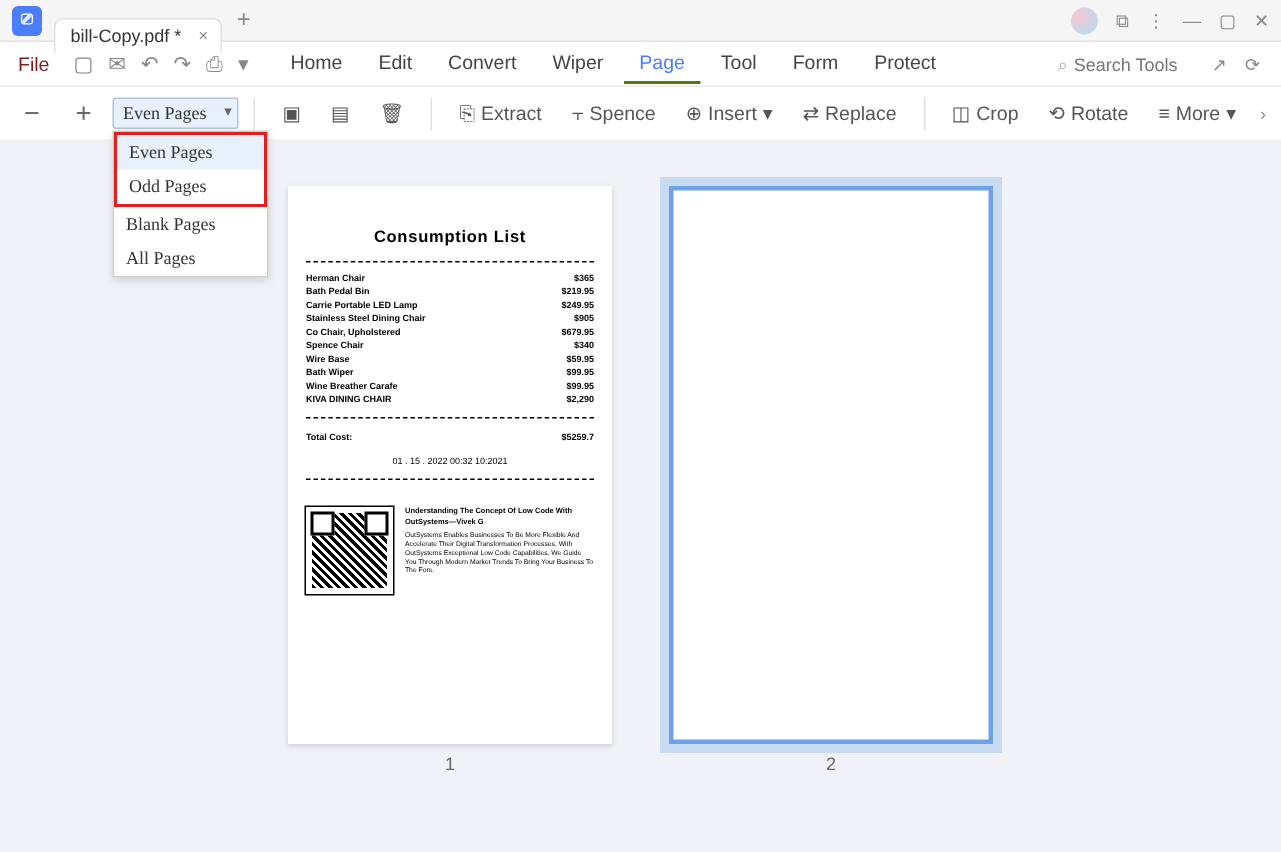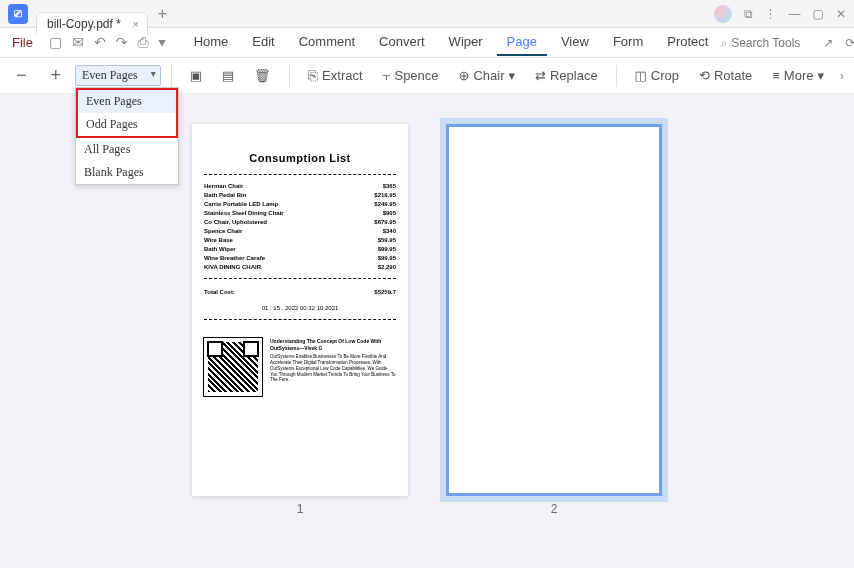--- a/index.html
+++ b/index.html
@@ -15,21 +15,21 @@
 .title-right span { cursor: pointer; }
 .avatar-dot { width: 18px; height: 18px; border-radius: 50%; background: radial-gradient(circle at 30% 30%, #f9c5d1, #a9e2f5); }
 
 
 .menubar { height: 30px; display: flex; align-items: center; padding: 0 6px; border-bottom: 1px solid #e8e8e8; gap: 2px; }
 .file-txt { font-size: 13px; color: #7f1d1d; margin-right: 8px; padding: 0 6px; }
 .menu-icons { display: flex; gap: 10px; color: #888; font-size: 14px; }
 .menu-icons span { cursor: pointer; }
 .menu-tabs { display: flex; gap: 4px; margin-left: 16px; }
 .menu-tab { padding: 5px 10px; color: #444; font-size: 13px; cursor: pointer; }
-.menu-tab.active { color: #4b7dff; border-bottom: 2px solid #0c4a6e; }
+.menu-tab.active { color: #4b7dff; border-bottom: 2px solid #4d7c0f; }
 .menu-right { margin-left: auto; display: flex; align-items: center; gap: 12px; padding-right: 8px; }
 .search-box { display: flex; align-items: center; gap: 4px; color: #aaa; font-size: 12px; }
 .search-box input { border: none; outline: none; font-size: 12px; width: 80px; color: #aaa; }
 
 
 .toolbar { height: 36px; display: flex; align-items: center; padding: 0 6px; border-bottom: 1px solid #eee; gap: 4px; background: #fff; }
 .tool-btn { display: flex; align-items: center; gap: 4px; padding: 4px 8px; color: #555; font-size: 13px; cursor: pointer; }
 .tool-sep { width: 1px; height: 22px; background: #e0e0e0; margin: 0 6px; }
 .zoom-btn { font-size: 18px; color: #666; padding: 0 10px; cursor: pointer; }
 
@@ -94,25 +94,24 @@
     <span>▢</span>
     <span>✉</span>
     <span>↶</span>
     <span>↷</span>
     <span>⎙</span>
     <span>▾</span>
   </div>
   <div class="menu-tabs" id="menu-tabs">
       <span class="menu-tab">Home</span>
       <span class="menu-tab">Edit</span>
-      <span class="menu-tab">Comment</span>
       <span class="menu-tab">Convert</span>
       <span class="menu-tab">Wiper</span>
       <span class="menu-tab active">Page</span>
-      <span class="menu-tab">View</span>
+      <span class="menu-tab">Tool</span>
       <span class="menu-tab">Form</span>
       <span class="menu-tab">Protect</span>
     </div>
   <div class="menu-right">
     <div class="search-box">
       <span>⌕</span>
       <input placeholder="Search Tools" style="">
     </div>
     <span style="color:#888">↗</span>
     <span style="color:#888">⟳</span>
@@ -123,40 +122,40 @@
 <div class="toolbar">
   <span class="zoom-btn">−</span>
   <span class="zoom-btn">+</span>
   <div class="dropdown-wrap">
     <div class="dropdown-sel">Even Pages</div>
     <div class="dropdown-list">
       <div class="dd-highlight">
         <div class="dd-item hover">Even Pages</div>
         <div class="dd-item">Odd Pages</div>
       </div>
+      <div class="dd-item">Blank Pages</div>
       <div class="dd-item">All Pages</div>
-      <div class="dd-item">Blank Pages</div>
     </div>
   </div>
   <div class="tool-sep"></div>
   <span class="tool-btn">▣</span>
   <span class="tool-btn">▤</span>
   <span class="tool-btn">🗑</span>
   <div class="tool-sep"></div>
   <div class="tool-btn">
       <span>⎘</span>
       <span>Extract</span>
     </div>
   <div class="tool-btn">
       <span>⫟</span>
       <span>Spence</span>
     </div>
   <div class="tool-btn">
       <span>⊕</span>
-      <span>Chair</span>
+      <span>Insert</span>
       <span> ▾</span>
     </div>
   <div class="tool-btn">
       <span>⇄</span>
       <span>Replace</span>
     </div>
   <div class="tool-sep"></div>
   <div class="tool-btn">
       <span>◫</span>
       <span>Crop</span>

